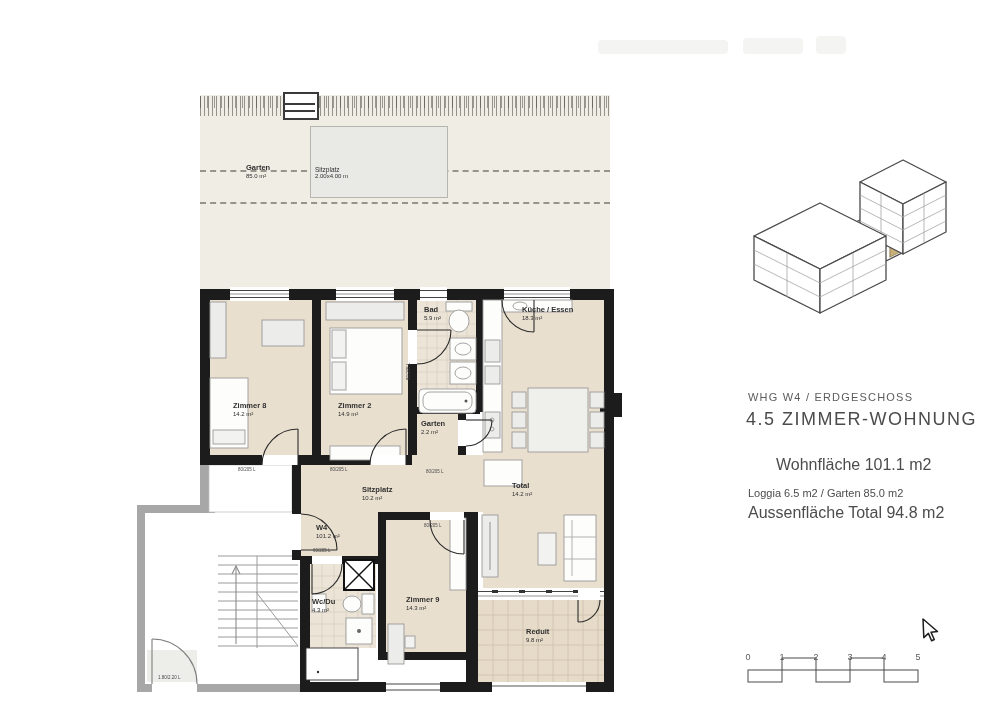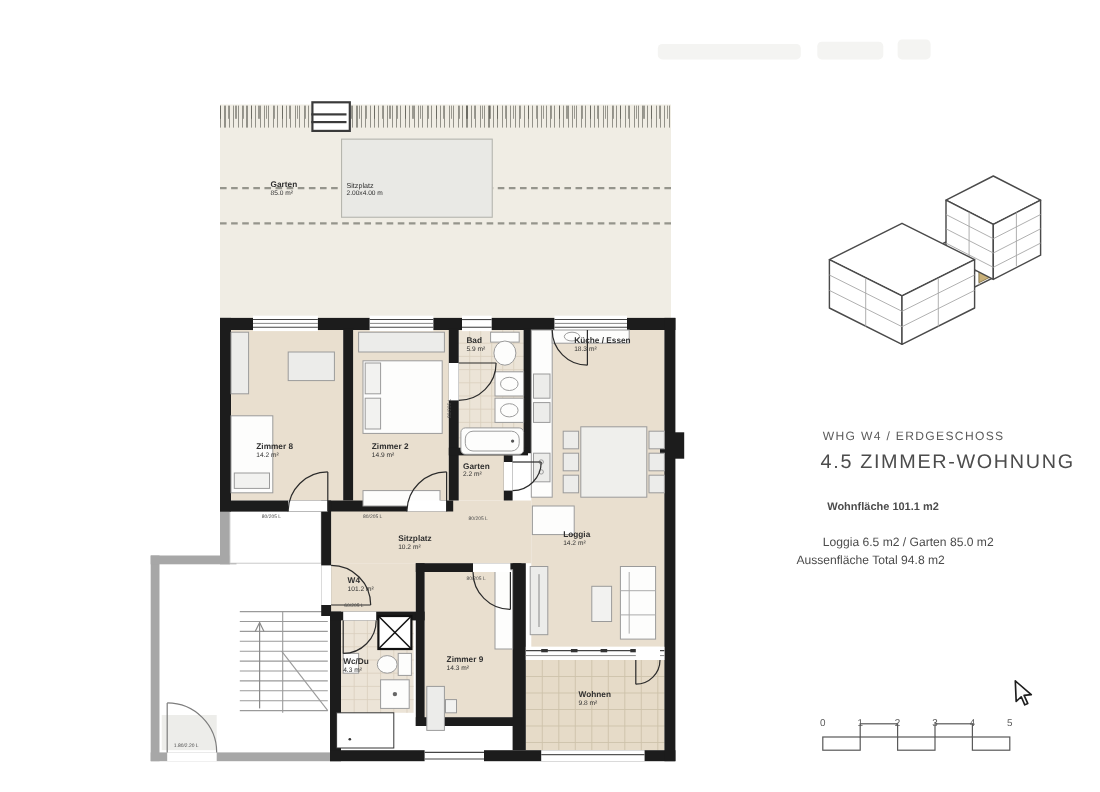--- a/index.html
+++ b/index.html
@@ -19,23 +19,23 @@
   
   .room-label{position:absolute;line-height:1.15;}
   .rname{font-size:7.5px;font-weight:bold;color:#2f2f2f;white-space:nowrap;}
   .rarea{font-size:6px;color:#2f2f2f;}
   .glabel .rname{font-weight:bold;}
   .door-label{position:absolute;font-size:4.5px;color:#4a4a4a;white-space:nowrap;}
   .vert{transform:rotate(-90deg);transform-origin:left top;}
   
   .info-sub{left:748px;top:391px;font-size:11px;letter-spacing:1.2px;color:#5c5c5c;}
   .info-title{left:746px;top:409px;font-size:18px;letter-spacing:1.5px;color:#4c4c4c;}
-  .info-l1{left:752px;top:456px;font-size:10px;color:#4c4c4c;font-weight:bold;}
+  .info-l1{left:776px;top:456px;font-size:16px;color:#4c4c4c;}
   .info-l2{left:748px;top:487px;font-size:11px;color:#4c4c4c;}
-  .info-l3{left:724px;top:504px;font-size:11px;color:#4c4c4c;}
+  .info-l3{left:748px;top:504px;font-size:16px;color:#4c4c4c;}
   
   .scale-labels{left:741px;top:652px;width:216px;height:12px;}
   .scale-labels span{position:absolute;width:14px;text-align:center;font-size:9px;color:#5a5a5a;top:0;}
   
   .watermark{left:558px;top:32px;width:300px;height:30px;}
   .watermark i{position:absolute;background:#f4f4f2;border-radius:4px;}
   svg{position:absolute;left:0;top:0;}
 </style>
 </head>
 <body>
@@ -397,33 +397,33 @@
 </div>
 <div class="room-label" style="left:362px;top:486px">
   <div class="rname">Sitzplatz</div>
   <div class="rarea">10.2 m²</div>
 </div>
 <div class="room-label" style="left:316px;top:524px">
   <div class="rname">W4</div>
   <div class="rarea">101.2 m²</div>
 </div>
 <div class="room-label" style="left:512px;top:482px">
-  <div class="rname">Loggia</div>
+  <div class="rname">Total</div>
   <div class="rarea">14.2 m²</div>
 </div>
 <div class="room-label" style="left:312px;top:598px">
   <div class="rname">Wc/Du</div>
   <div class="rarea">4.3 m²</div>
 </div>
 <div class="room-label" style="left:406px;top:596px">
   <div class="rname">Zimmer 9</div>
   <div class="rarea">14.3 m²</div>
 </div>
 <div class="room-label" style="left:526px;top:628px">
-  <div class="rname">Wohnen</div>
+  <div class="rname">Reduit</div>
   <div class="rarea">9.8 m²</div>
 </div>
 
 <div class="door-label" style="left:238px;top:467px">80/205 L</div>
 <div class="door-label" style="left:330px;top:467px">80/205 L</div>
 <div class="door-label" style="left:426px;top:469px">80/205 L</div>
 <div class="door-label vert" style="left:406px;top:380px">80/205 L</div>
 <div class="door-label" style="left:424px;top:523px">80/205 L</div>
 <div class="door-label" style="left:313px;top:548px">60/205 L</div>
 <div class="door-label" style="left:158px;top:675px">1.80/2.20 L</div>

